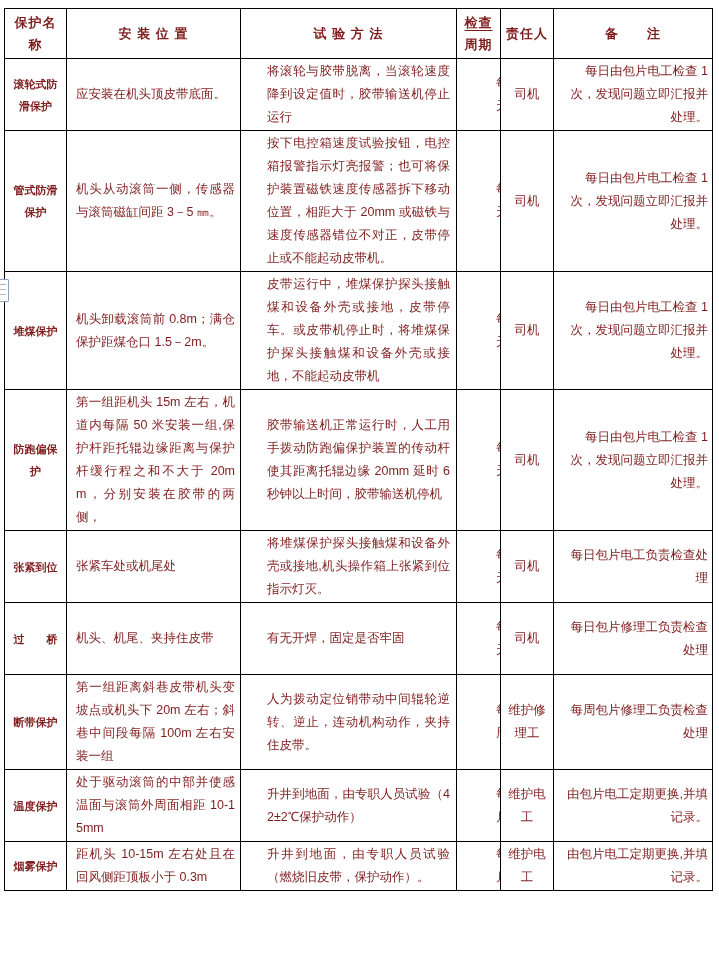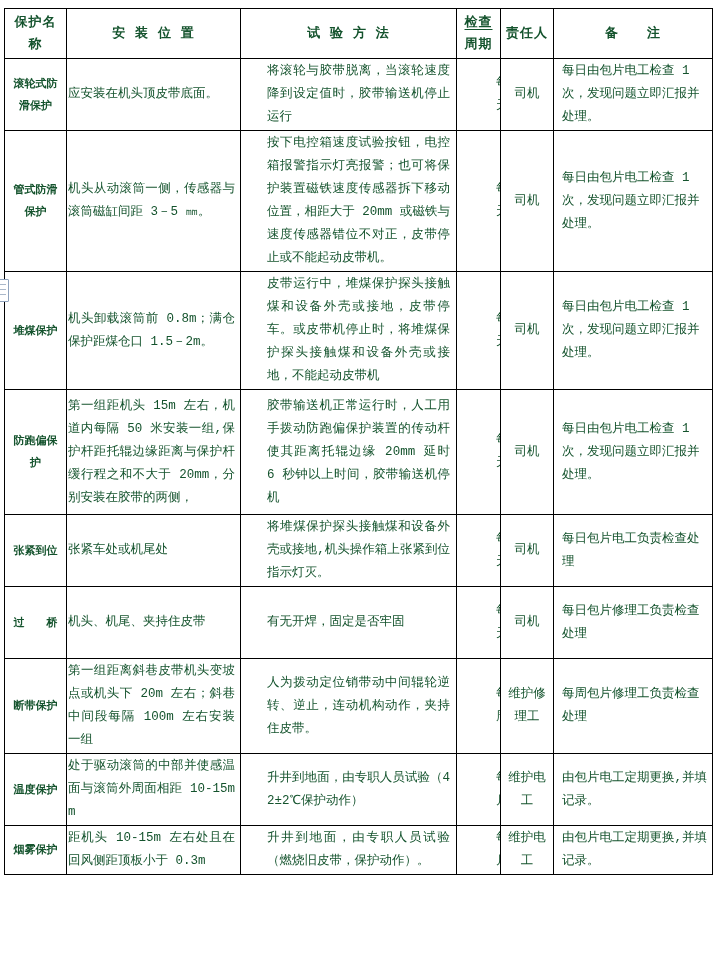--- a/index.html
+++ b/index.html
@@ -2,22 +2,22 @@
 <html><head>
 <meta charset="utf-8">
 <style>
   * { margin:0; padding:0; box-sizing:border-box; }
   html,body { background:#ffffff; }
   .page {
     position:relative;
     width:719px; height:956px;
     background:#ffffff;
     overflow:hidden;
-    font-family:Liberation Mono, monospace;
-    color:#14532d;
+    font-family:Liberation Sans, sans-serif;
+    color:#7f1d1d;
   }
   
   .anchor-icon {
     position:absolute; left:-6px; top:279px;
     width:15px; height:23px;
     background:#ffffff;
     border:1px solid #8fa2bc;
     border-radius:1px;
     z-index:3;
   }
@@ -41,25 +41,25 @@
     font-size:12.5px;
     line-height:23px;
     word-break:break-all;
     overflow:hidden;
   }
   thead tr { height:50px; }
   th { font-weight:bold; text-align:center; font-size:13px; line-height:22px; letter-spacing:1px; }
   th .line { display:block; }
   th .underlined { text-decoration:underline; text-underline-offset:3px; }
   .c-name  { font-weight:bold; text-align:center; font-size:11px; line-height:22px; }
-  .c-loc   { text-align:justify; padding-left:1px; padding-right:5px; }
+  .c-loc   { text-align:justify; padding-left:9px; padding-right:5px; }
   .c-method{ text-align:justify; padding-left:26px; padding-right:6px; }
   .c-cycle { text-align:center;padding-left:39px; }
   .c-owner { text-align:center; }
-  .c-remark{ text-align:left; padding-left:8px; padding-right:4px; }
+  .c-remark{ text-align:right; padding-left:8px; padding-right:4px; }
   
   tbody tr:nth-child(1){height:55px;}  tbody tr:nth-child(2){height:115px;}
   tbody tr:nth-child(3){height:112px;} tbody tr:nth-child(4){height:125px;}
   tbody tr:nth-child(5){height:47px;}  tbody tr:nth-child(6){height:72px;}
   tbody tr:nth-child(7){height:51px;}  tbody tr:nth-child(8){height:47px;}
   tbody tr:nth-child(9){height:49px;}  tbody tr:nth-child(10){height:76px;}
   tbody tr:nth-child(11){height:46px;} tbody tr:nth-child(12){height:47px;}
   tbody tr:nth-child(13){height:50px;}
 </style>
 </head>

